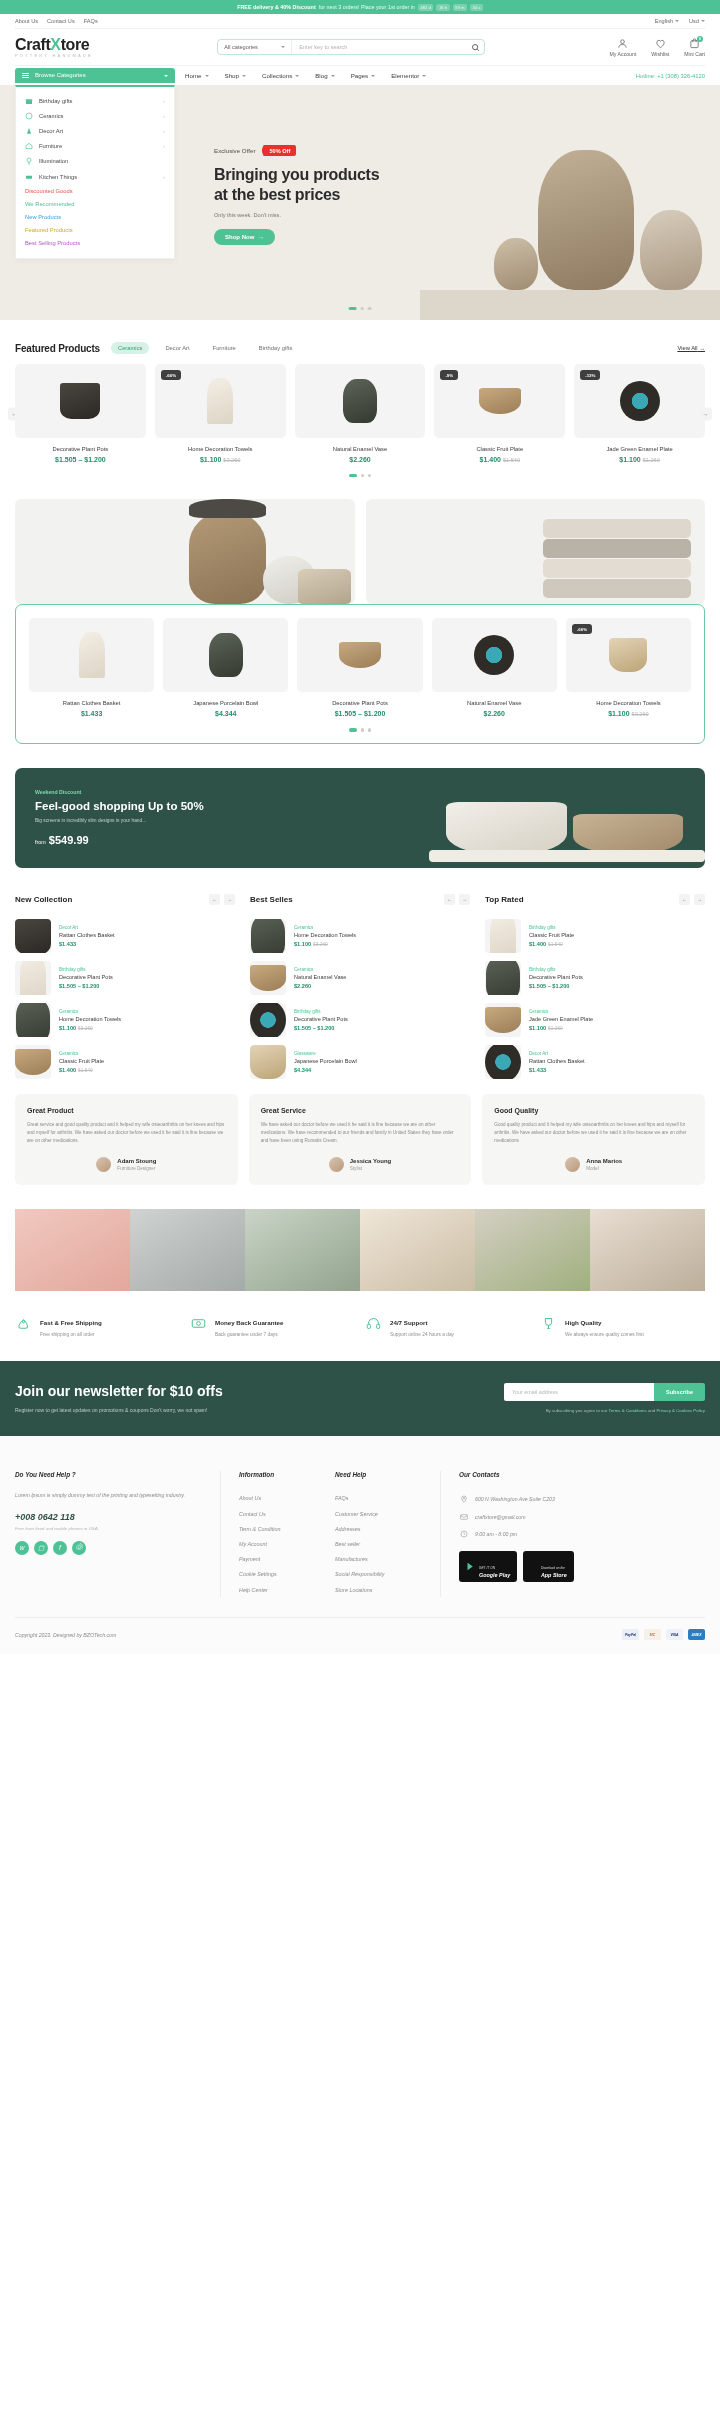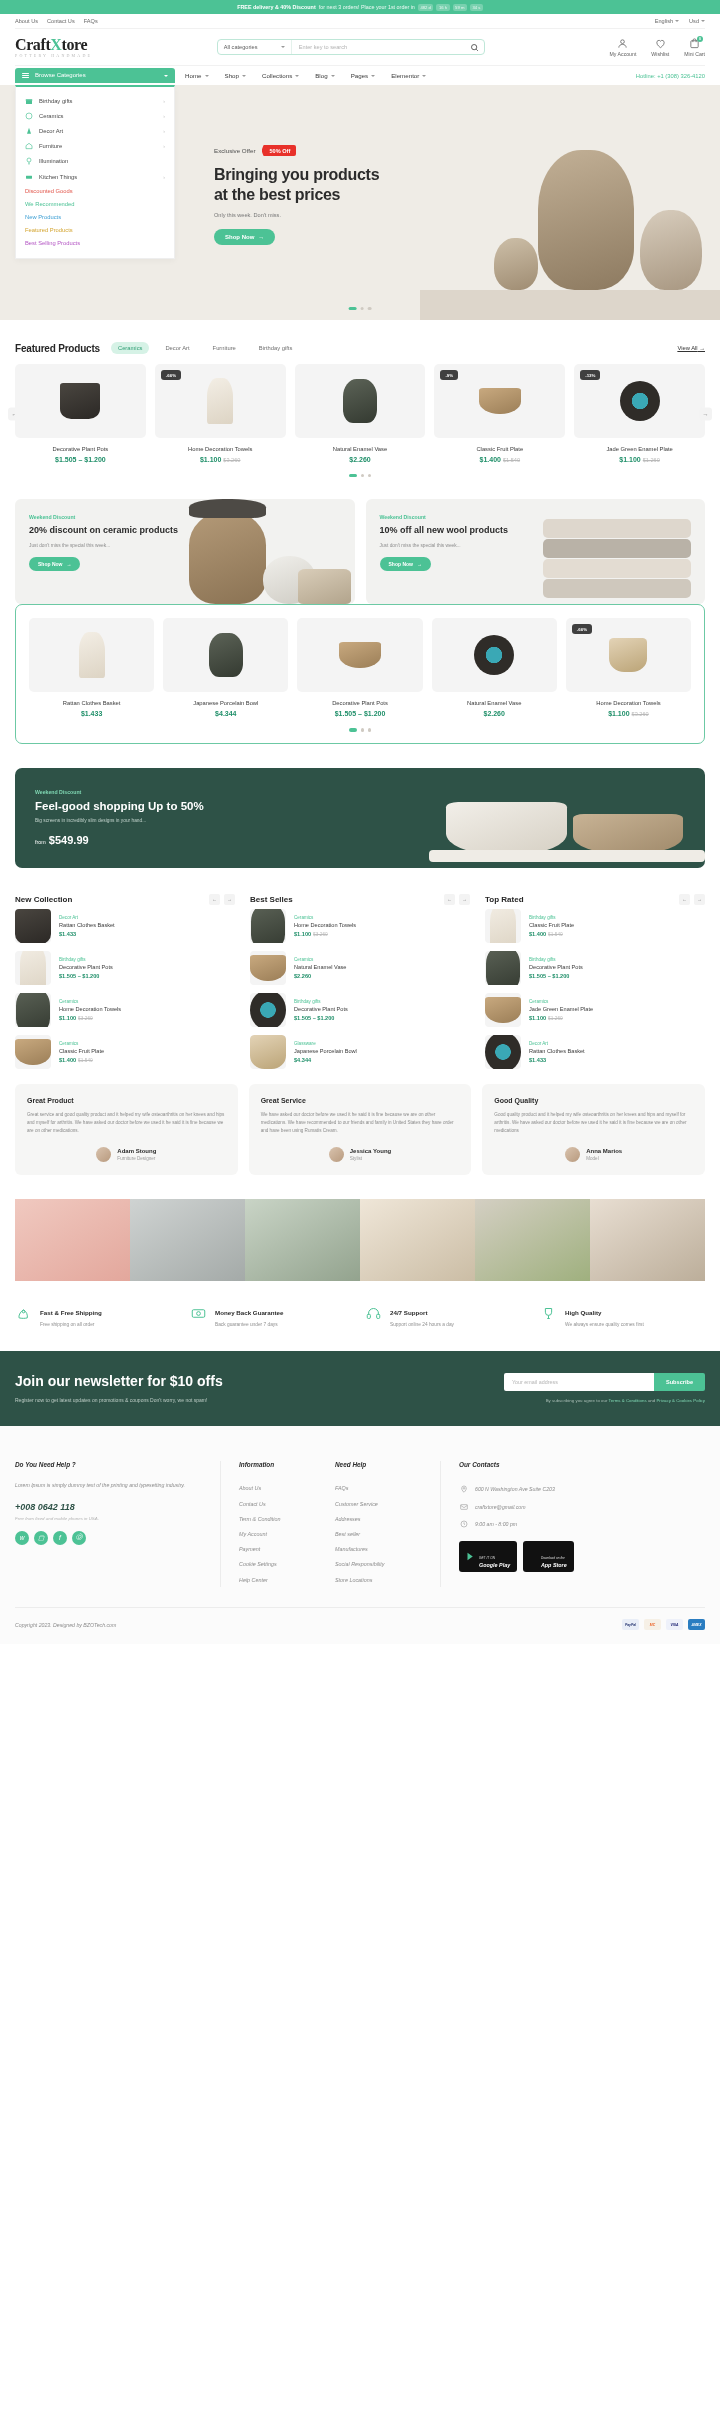--- a/index.html
+++ b/index.html
@@ -52,21 +52,21 @@
   .utility .prefs span { display: inline-flex; align-items: center; gap: 2px; }
   .caret { width: 0; height: 0; border-left: 2px solid transparent; border-right: 2px solid transparent; border-top: 2.4px solid #9a9a9a; display:inline-block; }
 
   
   .header {
     height: 36px;
     display: flex;
     align-items: center;
     justify-content: space-between;
   }
-  .logo { line-height: 1; font-family: Liberation Serif, serif; }
+  .logo { line-height: 1; }
   .logo .lg-main { font-size: 16px; font-weight: 700; letter-spacing: -.4px; color: #232323; }
   .logo .lg-x { color: #4cc295; }
   .logo .lg-sub { font-size: 4px; letter-spacing: 2.2px; color: #b9b9b9; display: block; margin-top: 1px; }
 
   .searchbar {
     display: flex;
     align-items: center;
     border: 1px solid #bfe7d8;
     border-radius: 4px;
     height: 16px;
@@ -210,21 +210,21 @@
   .darkbanner .kick { font-size: 5.2px; color: #7fd6b2; font-weight: 600; }
   .darkbanner h3 { font-size: 11.5px; color: #fff; font-weight: 700; margin-top: 5px; }
   .darkbanner p { font-size: 4.8px; color: #c3d4cd; margin-top: 6px; }
   .darkbanner .price { margin-top: 11px; color: #fff; font-size: 11px; font-weight: 700; }
   .darkbanner .price i { font-size: 5.4px; font-style: normal; font-weight: 400; }
   .darkbanner .art { position: absolute; right: 0; top: 0; width: 40%; height: 100%; }
 
   
   .cols3 { display: flex; gap: 15px; margin-top: 26px; }
   .col3 { flex: 1; }
-  .colhead { display:flex; align-items:center; justify-content:space-between; }
+  .colhead { display:flex; align-items:center; justify-content:space-between; margin-bottom: 10px; }
   .colhead h3 { font-size: 8px; font-weight: 600; color: #262626; }
   .navmini { display:flex; gap: 4px; }
   .navmini div { width: 11px; height: 11px; background: #f3f3f3; border-radius: 2px; display:flex; align-items:center; justify-content:center; font-size: 5px; color: #888; }
   .lrow { display:flex; gap: 8px; align-items: center; padding: 4px 0; }
   .lthumb { width: 36px; height: 34px; background: #f4f4f4; border-radius: 4px; flex: 0 0 36px; display:flex;align-items:center;justify-content:center; overflow:hidden; }
   .lcat { font-size: 4.6px; color: #4cc295; }
   .lname { font-size: 5.6px; color: #3b3b3b; margin-top: 2.5px; }
   .lprice { font-size: 5.6px; color: #1f8f69; font-weight: 700; margin-top: 2.5px; }
   .lprice del { color: #bdbdbd; font-weight: 400; font-size: 4.8px; margin-left: 2px; }
 
@@ -569,40 +569,28 @@
         <div class="arrowbtn r">→</div>
     </div>
     <div class="dotrow">
       <span class="dot on"></span>
       <span class="dot"></span>
       <span class="dot"></span>
     </div>
 
     <div class="promos">
       <div class="promo">
-        <div class="txt">
-          <div class="kick">Weekend Discount</div>
-          <h3>20% discount on ceramic products</h3>
-          <p>Just don't miss the special this week...</p>
-          <button class="btn-green"><span>Shop Now</span> →</button>
-        </div>
         <div class="art">
           <div style="position:absolute;left:6%;bottom:0;width:44%;height:88%;background:linear-gradient(160deg,#b49a78,#8a7253);border-radius:44% 44% 34% 34%/36% 36% 26% 26%;"></div>
           <div style="position:absolute;left:6%;top:0;width:44%;height:18%;background:#4d4a45;border-radius:44% 44% 20% 20%;"></div>
           <div style="position:absolute;right:22%;bottom:0;width:30%;height:46%;background:linear-gradient(160deg,#f0efeb,#cfccc4);border-radius:48%;"></div>
           <div style="position:absolute;right:2%;bottom:0;width:30%;height:34%;background:linear-gradient(160deg,#d9cdb9,#b2a48c);border-radius:14% 14% 10% 10%;"></div>
         </div>
       </div>
       <div class="promo">
-        <div class="txt">
-          <div class="kick">Weekend Discount</div>
-          <h3>10% off all new wool products</h3>
-          <p>Just don't miss the special this week...</p>
-          <button class="btn-green"><span>Shop Now</span> →</button>
-        </div>
         <div class="art">
           <div style="position:absolute;left:8%;bottom:6%;width:84%;height:18%;background:#cfc8bd;border-radius:5px;"></div>
           <div style="position:absolute;left:8%;bottom:25%;width:84%;height:18%;background:#e3dcd2;border-radius:5px;"></div>
           <div style="position:absolute;left:8%;bottom:44%;width:84%;height:18%;background:#b9b2a7;border-radius:5px;"></div>
           <div style="position:absolute;left:8%;bottom:63%;width:84%;height:18%;background:#ded7cd;border-radius:5px;"></div>
         </div>
       </div>
     </div>
 
 

